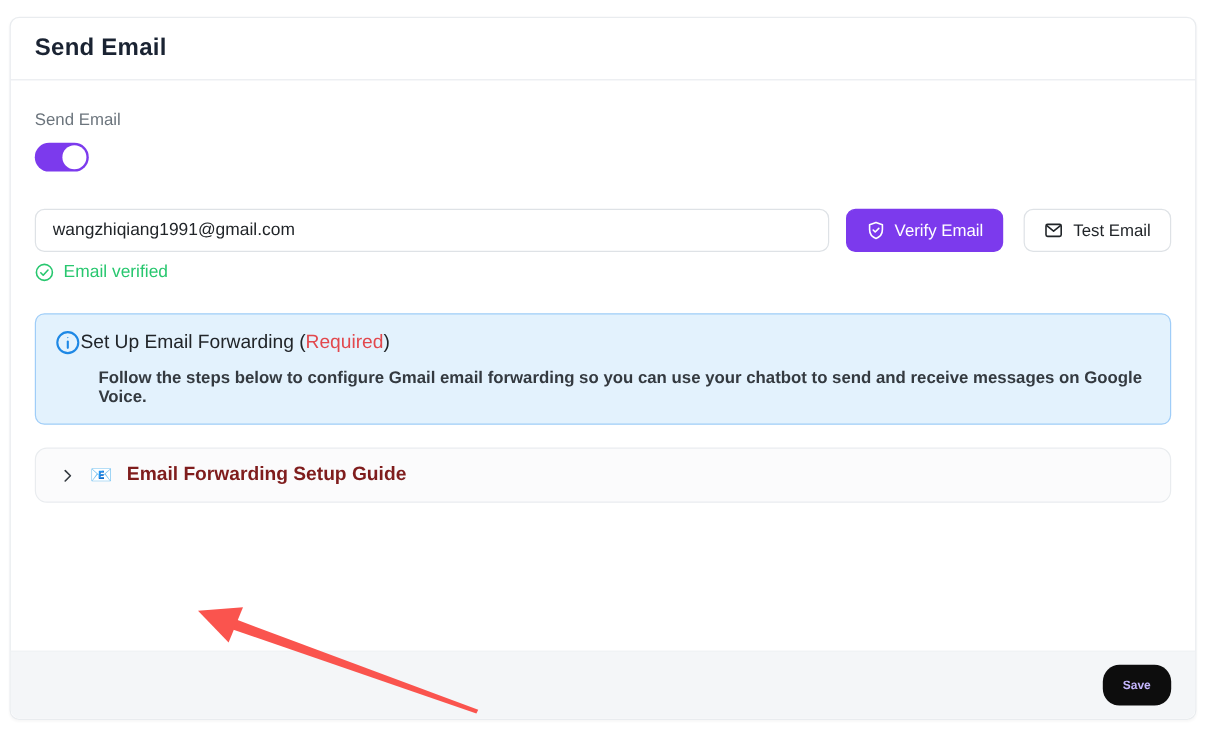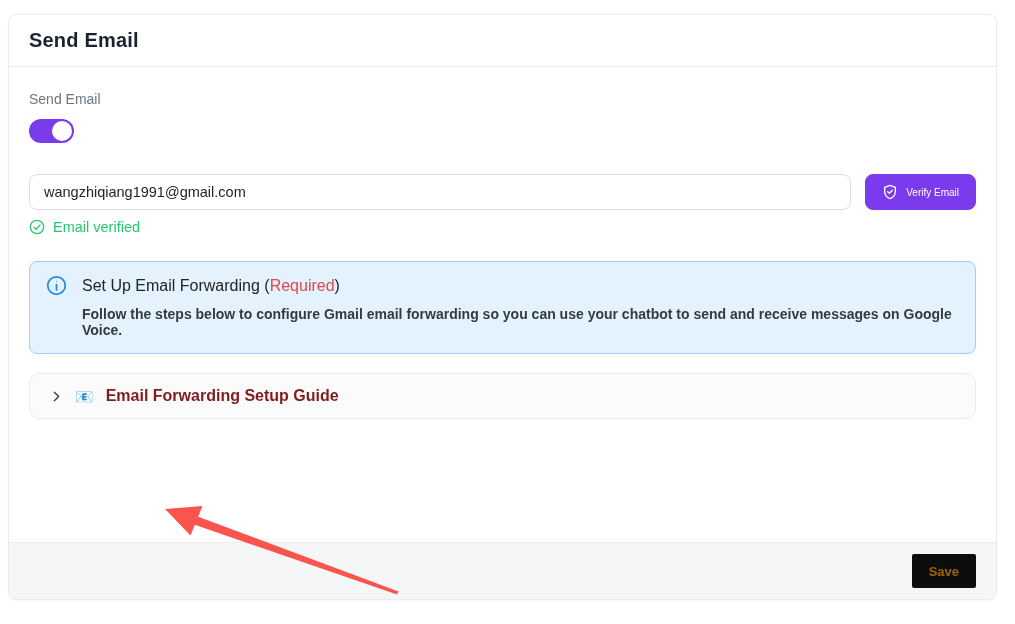--- a/index.html
+++ b/index.html
@@ -100,21 +100,21 @@
     outline: none;
   }
   .btn {
     font-family: "Liberation Sans", sans-serif;
     display: inline-flex;
     align-items: center;
     gap: 8px;
     height: 36px;
     padding: 0 16px;
     border-radius: 8px;
-    font-size: 10px;
+    font-size: 14px;
     cursor: pointer;
     white-space: nowrap;
   }
   .btn-purple {
     background: #7c3aed;
     border: 1px solid #7c3aed;
     color: #ffffff;
     margin-left: 2px;
   }
   .btn-white {
@@ -137,21 +137,20 @@
   .info-box {
     margin-top: 26px;
     background: #e3f2fd;
     border: 1px solid #9fcdf8;
     border-radius: 8px;
     padding: 13px 16px 15px 16px;
   }
   .info-head {
     display: flex;
     align-items: center;
-    gap: 15px;
   }
   .info-head svg { display: block; flex: none; }
   .info-title {
     font-size: 16px;
     color: #212529;
   }
   .info-title .required { color: #e2484d; }
   .info-desc {
     margin-top: 10px;
     padding-left: 36px;
@@ -184,26 +183,26 @@
     background: #f4f6f8;
     border-top: 1px solid #e9ecef;
     padding: 11px 20px;
     display: flex;
     justify-content: flex-end;
     border-radius: 0 0 8px 8px;
   }
   .save-btn {
     font-family: "Liberation Sans", sans-serif;
     background: #0d0d0d;
-    color: #a16207;
+    color: #c4b5fd;
     border: none;
-    border-radius: 2px;
+    border-radius: 14px;
     height: 34px;
     padding: 0 17px;
-    font-size: 13px;
+    font-size: 10px;
     font-weight: 700;
     cursor: pointer;
   }
   
   .arrow-overlay {
     position: absolute;
     left: 0; top: 0;
     width: 1015px; height: 624px;
     pointer-events: none;
   }
@@ -232,20 +231,29 @@
         <input class="email-input" type="text" value="wangzhiqiang1991@gmail.com" style="">
         <button class="btn btn-purple">
           <span>
             <svg width="16" height="16" viewBox="0 0 24 24" fill="none" stroke="#ffffff" stroke-width="2" stroke-linecap="round" stroke-linejoin="round">
               <path d="M12 2 L20 5 V11 C20 16.5 16.5 20.5 12 22 C7.5 20.5 4 16.5 4 11 V5 Z"></path>
               <polyline points="8.5,11.5 11,14 15.5,9.5"></polyline>
             </svg>
           </span>
           <span>Verify Email</span>
         </button>
+        <button class="btn btn-white">
+          <span>
+            <svg width="16" height="16" viewBox="0 0 24 24" fill="none" stroke="#212529" stroke-width="2" stroke-linecap="round" stroke-linejoin="round">
+              <rect x="2.5" y="4.5" width="19" height="15" rx="2"></rect>
+              <polyline points="3.5,6 12,13 20.5,6"></polyline>
+            </svg>
+          </span>
+          <span>Test Email</span>
+        </button>
       </div>
       <div class="verified">
         <span>
           <svg width="16" height="16" viewBox="0 0 24 24" fill="none" stroke="#28c76f" stroke-width="2" stroke-linecap="round" stroke-linejoin="round">
             <circle cx="12" cy="12" r="10"></circle>
             <polyline points="7.5,12.5 10.5,15.5 16.5,9"></polyline>
           </svg>
         </span>
         <span>Email verified</span>
       </div>

